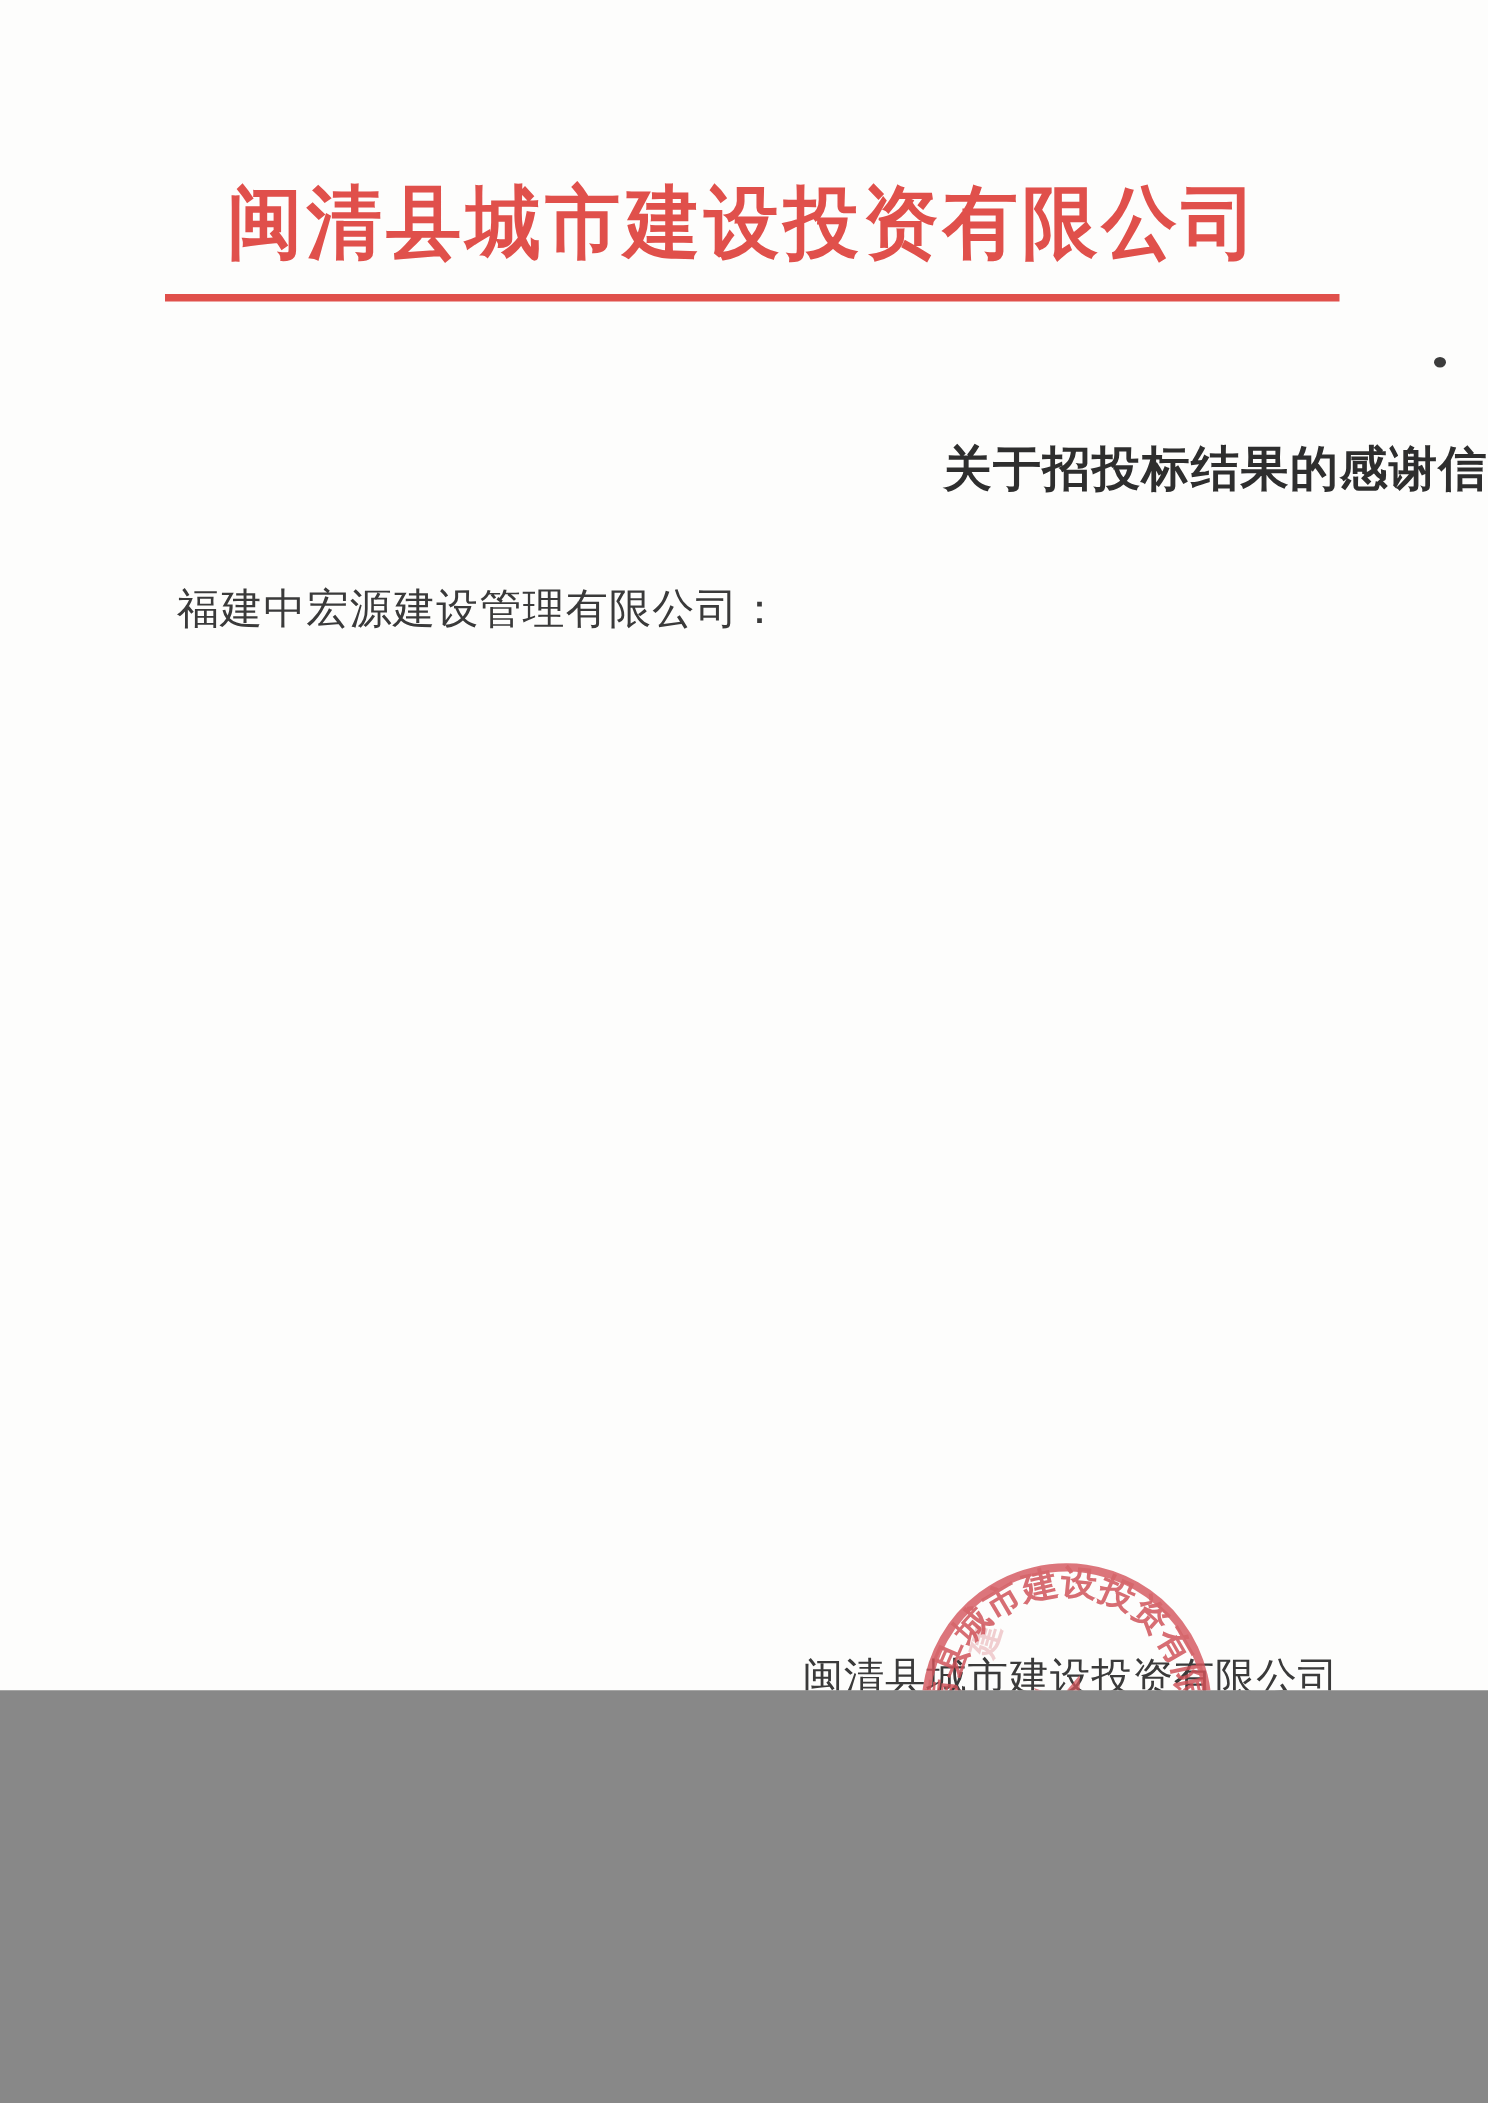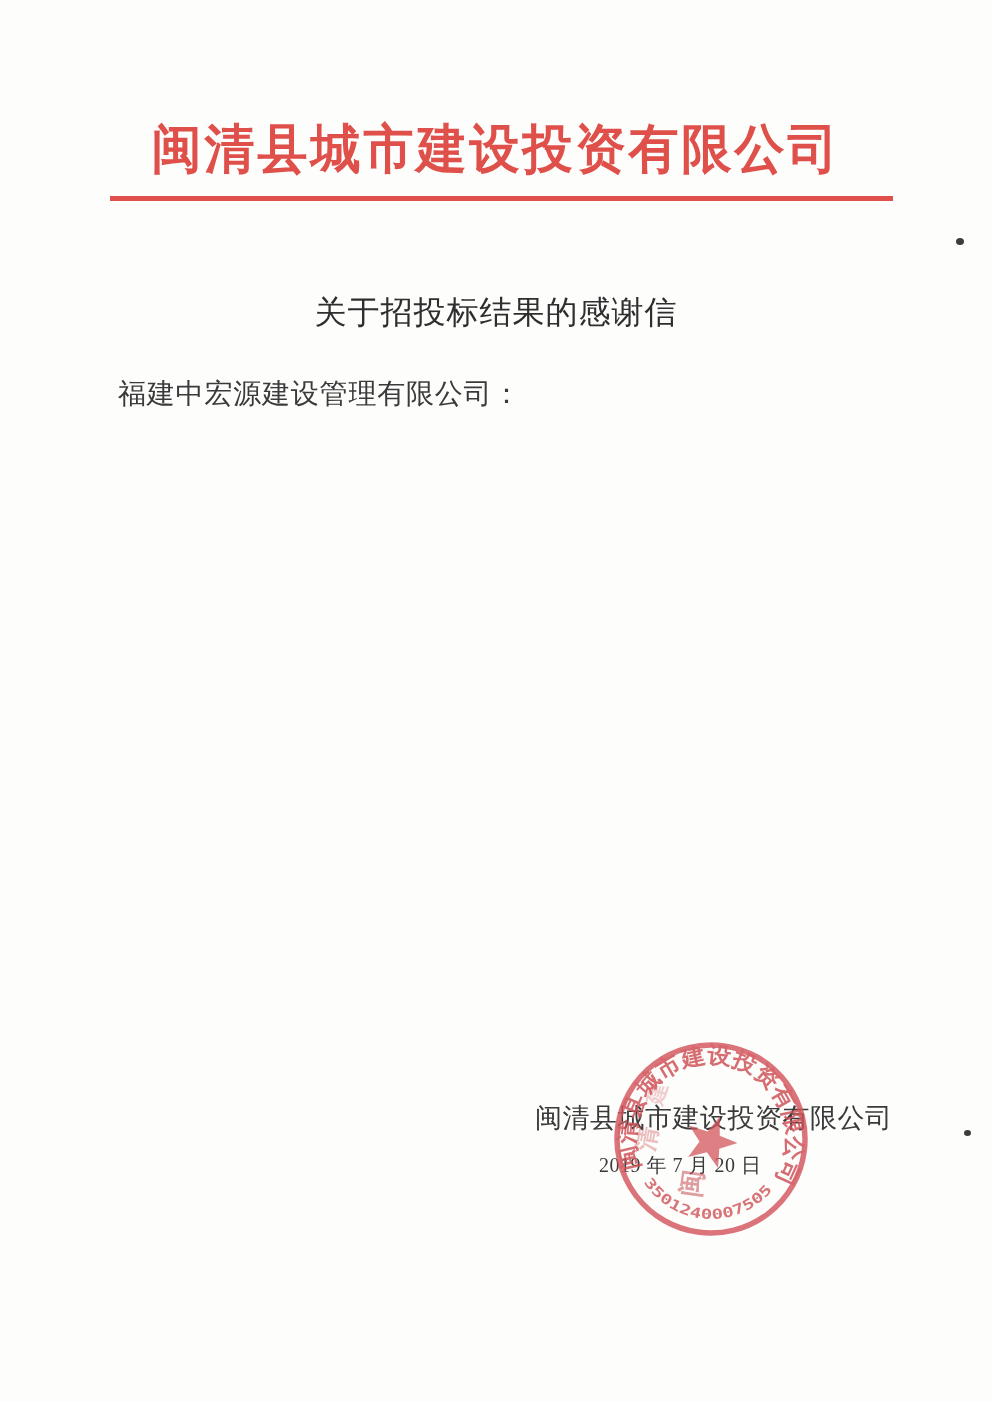--- a/index.html
+++ b/index.html
@@ -1,18 +1,18 @@
 <!DOCTYPE html>
 <html><head>
 <meta charset="utf-8">
 <style>
   html,body{margin:0;padding:0;background:#888;}
   .page{
     position:relative;
-    width:992px;height:1402px;
+    width:992px;height:1127px;
     margin:0 auto;
     background:#fdfdfc;
     overflow:hidden;
     font-family:"Liberation Serif","DejaVu Serif",serif;
   }
   .letterhead{
     position:absolute;top:116px;left:0;width:992px;
     text-align:center;
     font-size:50px;font-weight:bold;
     letter-spacing:3px;
@@ -20,28 +20,28 @@
     font-family:"Liberation Serif","DejaVu Serif",serif;
     transform:scaleY(1.06);
   }
   .head-rule{
     position:absolute;top:196px;left:110px;
     width:783px;height:5px;
     background:#e0504b;
   }
   .doc-title{
     position:absolute;top:291px;left:0;width:992px;
-    text-align:center;
-    font-size:32px;font-weight:400;
+    text-align:right;
+    font-size:32px;font-weight:700;
     letter-spacing:1px;
     color:#2e2e2e;
     font-family:"Liberation Sans","DejaVu Sans",sans-serif;
   }
   .body-text{
-    position:absolute;top:370px;left:118px;width:778px;
+    position:absolute;top:383px;left:118px;width:778px;
     font-size:28px;line-height:47px;
     letter-spacing:0.8px;
     color:#3a3a3a;
     text-align:justify;
     text-justify:inter-ideograph;
   }
   .body-text p{margin:0;padding:0;}
   .body-text p.indent{text-indent:2em;}
   .closing-signature{
     position:absolute;top:1100px;left:535px;

